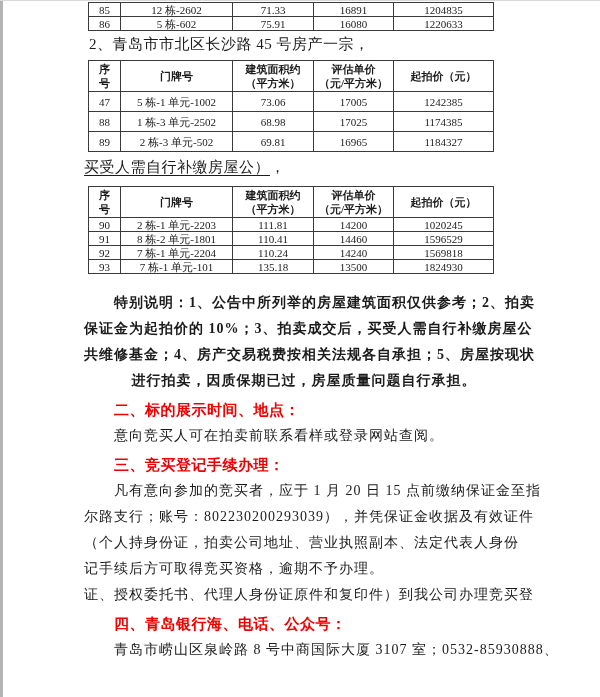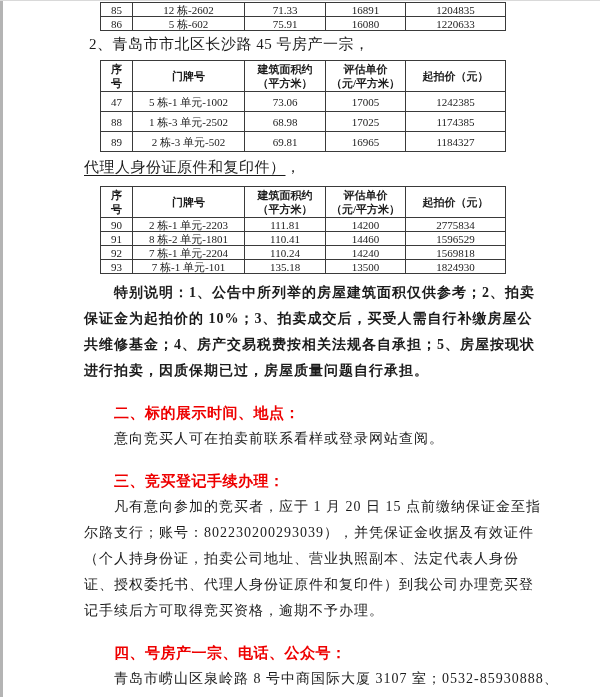--- a/index.html
+++ b/index.html
@@ -4,41 +4,41 @@
 <style>
   html,body{margin:0;padding:0;}
   body{
     width:600px;height:697px;background:#ffffff;overflow:hidden;position:relative;
     font-family:"Liberation Serif","DejaVu Serif",serif;color:#1b1b1b;
   }
   .edge-left{position:absolute;left:0;top:0;width:3px;height:697px;background:#b4b4b4;}
   .edge-top{position:absolute;left:0;top:0;width:600px;height:1px;background:#d9d9d9;}
   .content{position:relative;padding-left:84px;padding-right:76px;}
 
-  table.auction{border-collapse:collapse;table-layout:fixed;width:405px;margin-left:16px;background:#fff;border-radius:10px;}
+  table.auction{border-collapse:collapse;table-layout:fixed;width:405px;margin-left:4px;background:#fff;border-radius:10px;}
   table.auction td{border:1px solid #3a3a3a;text-align:center;vertical-align:middle;
     font-size:11px;padding:0;white-space:nowrap;overflow:hidden;}
   table.auction thead td{font-weight:bold;line-height:14px;padding:1px 0;}
   table.t-compact tbody td{height:13px;line-height:12px;}
   table.t-mid tbody td{height:19px;line-height:18px;}
   table.t1{margin-top:2px;}
   table.t2{margin-top:5px;}
   table.t3{margin-top:6px;}
 
   .title-line{font-size:15px;letter-spacing:.5px;line-height:21px;margin:3px 0 2px 5px;white-space:nowrap;}
   .title-line.two{line-height:26px;margin:2px 0 0 0;}
   .ul{text-decoration:underline;text-underline-offset:3px;}
 
   .para-line{font-size:14px;letter-spacing:1px;line-height:26px;white-space:nowrap;}
   .indent{padding-left:30px;}
   .bold-para .para-line{font-weight:bold;}
-  .bold-para{margin-top:6px;}
+  .bold-para{margin-top:16px;text-align:center;}
 
   .red-heading{color:#ee0000;font-weight:bold;font-size:15px;letter-spacing:.5px;
-    line-height:26px;margin-top:16px;padding-left:30px;white-space:nowrap;}
+    line-height:26px;margin-top:3px;padding-left:30px;white-space:nowrap;}
 </style>
 </head>
 <body>
 
 <div class="edge-left"></div>
 <div class="edge-top"></div>
 
 <div class="content">
 
   <table class="auction t1 t-compact">
@@ -113,21 +113,21 @@
       <tr>
         <td>89</td>
         <td>2 栋-3 单元-502</td>
         <td>69.81</td>
         <td>16965</td>
         <td>1184327</td>
       </tr>
     </tbody>
   </table>
 
-  <div class="title-line two"><span class="ul">代理人身份证原件和复印件）</span><span>，</span></div>
+  <div class="title-line two"><span class="ul">买受人需自行补缴房屋公）</span><span>，</span></div>
 
   <table class="auction t3 t-compact">
     <colgroup>
         <col style="width:32px">
         <col style="width:112px">
         <col style="width:81px">
         <col style="width:80px">
         <col style="width:100px">
       </colgroup>
     <thead>
@@ -147,21 +147,21 @@
           </td>
         <td>起拍价（元）</td>
       </tr>
     </thead>
     <tbody>
       <tr>
         <td>90</td>
         <td>2 栋-1 单元-2203</td>
         <td>111.81</td>
         <td>14200</td>
-        <td>2775834</td>
+        <td>1020245</td>
       </tr>
       <tr>
         <td>91</td>
         <td>8 栋-2 单元-1801</td>
         <td>110.41</td>
         <td>14460</td>
         <td>1596529</td>
       </tr>
       <tr>
         <td>92</td>
@@ -188,20 +188,20 @@
   </div>
 
   <div class="red-heading">二、标的展示时间、地点：</div>
   <div class="para-line indent">意向竞买人可在拍卖前联系看样或登录网站查阅。</div>
 
   <div class="red-heading">三、竞买登记手续办理：</div>
   <div>
     <div class="para-line indent">凡有意向参加的竞买者，应于 1 月 20 日 15 点前缴纳保证金至指</div>
     <div class="para-line">尔路支行；账号：802230200293039），并凭保证金收据及有效证件</div>
     <div class="para-line">（个人持身份证，拍卖公司地址、营业执照副本、法定代表人身份</div>
+    <div class="para-line">记手续后方可取得竞买资格，逾期不予办理。</div>
     <div class="para-line">证、授权委托书、代理人身份证原件和复印件）到我公司办理竞买登</div>
-    <div class="para-line">记手续后方可取得竞买资格，逾期不予办理。</div>
   </div>
 
-  <div class="red-heading">四、号房产一宗、电话、公众号：</div>
+  <div class="red-heading">四、青岛银行海、电话、公众号：</div>
   <div class="para-line indent">青岛市崂山区泉岭路 8 号中商国际大厦 3107 室；0532-85930888、</div>
 
 </div>
 
 </body></html>

